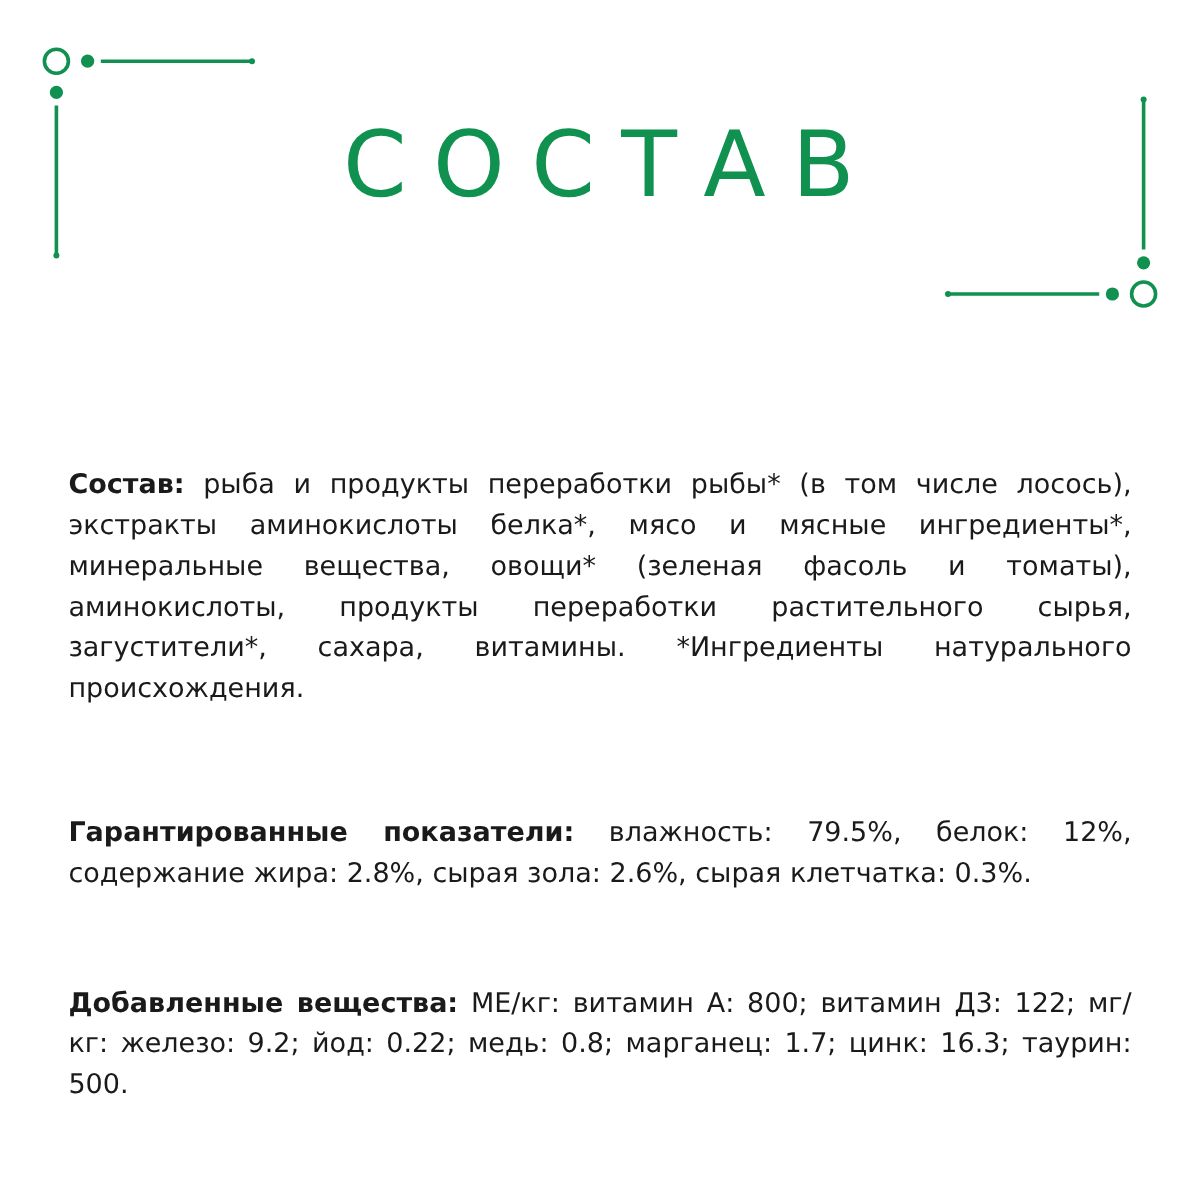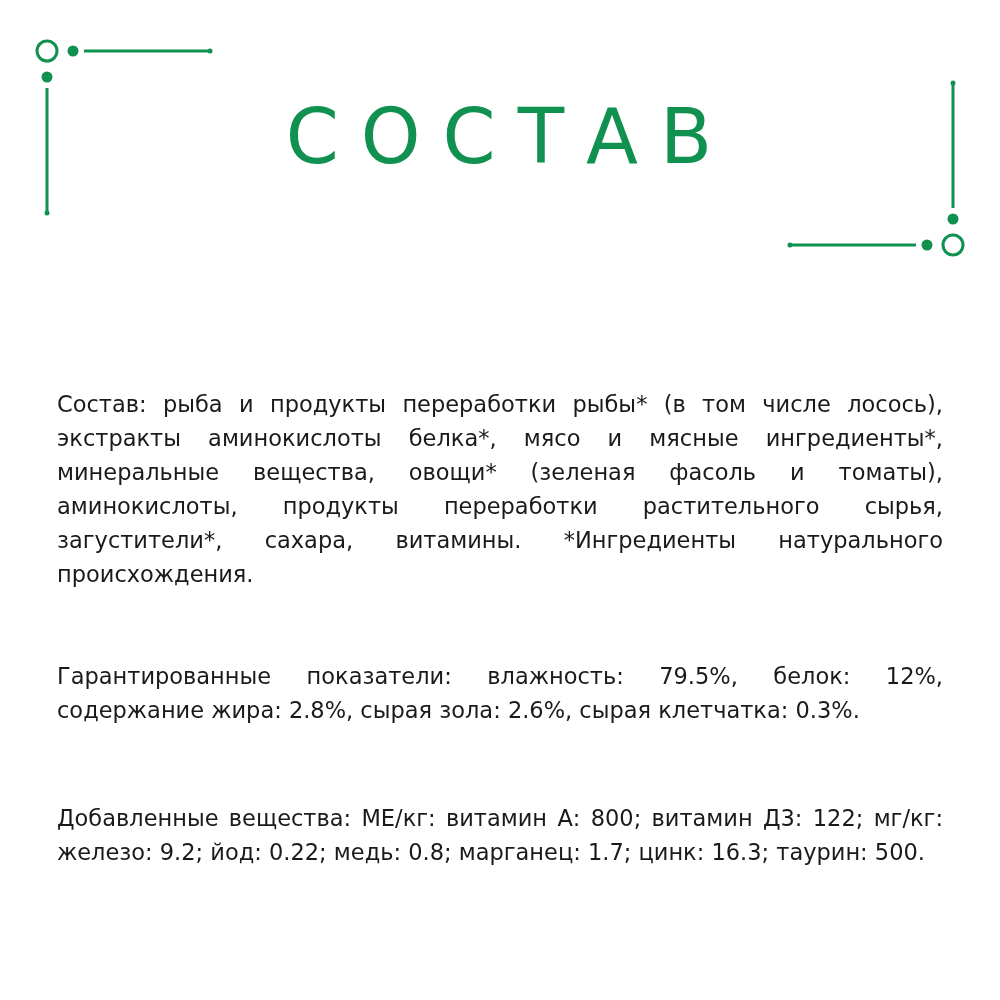--- a/index.html
+++ b/index.html
@@ -1,23 +1,23 @@
 <!DOCTYPE html>
 <html><head>
 <meta charset="utf-8">
 <style>
   html, body { margin:0; padding:0; background:#ffffff; }
   body { width:1000px; height:1000px; position:relative; overflow:hidden; font-family:"DejaVu Sans", sans-serif; color:#1a1a1a; }
   .deco { position:absolute; left:0; top:0; }
   .title { position:absolute; top:92px; left:0; width:1000px; text-align:center; font-family:"DejaVu Sans", sans-serif; font-size:76px; letter-spacing:22px; color:#109150; font-weight:normal; padding-left:20px; box-sizing:border-box; }
   .block { position:absolute; left:57px; width:886px; font-size:22.5px; line-height:34px; text-align:justify; text-align-last:left; color:#1a1a1a; }
-  .block b { font-weight:normal; }
+  .block b { font-weight:bold; }
   #b1 { top:387px; }
-  #b2 { top:659px; }
-  #b3 { top:801px; }
+  #b2 { top:677px; }
+  #b3 { top:819px; }
 </style>
 </head>
 <body>
 
 <svg class="deco" width="1000" height="300">
   <g stroke="#109150" fill="#109150">
     <circle cx="47" cy="51" r="10" fill="none" stroke-width="3"></circle>
     <circle cx="73" cy="51" r="5.5" stroke="none"></circle>
     <line x1="84" y1="51" x2="210" y2="51" stroke-width="3"></line>
     <circle cx="210" cy="51" r="2.5" stroke="none"></circle>

